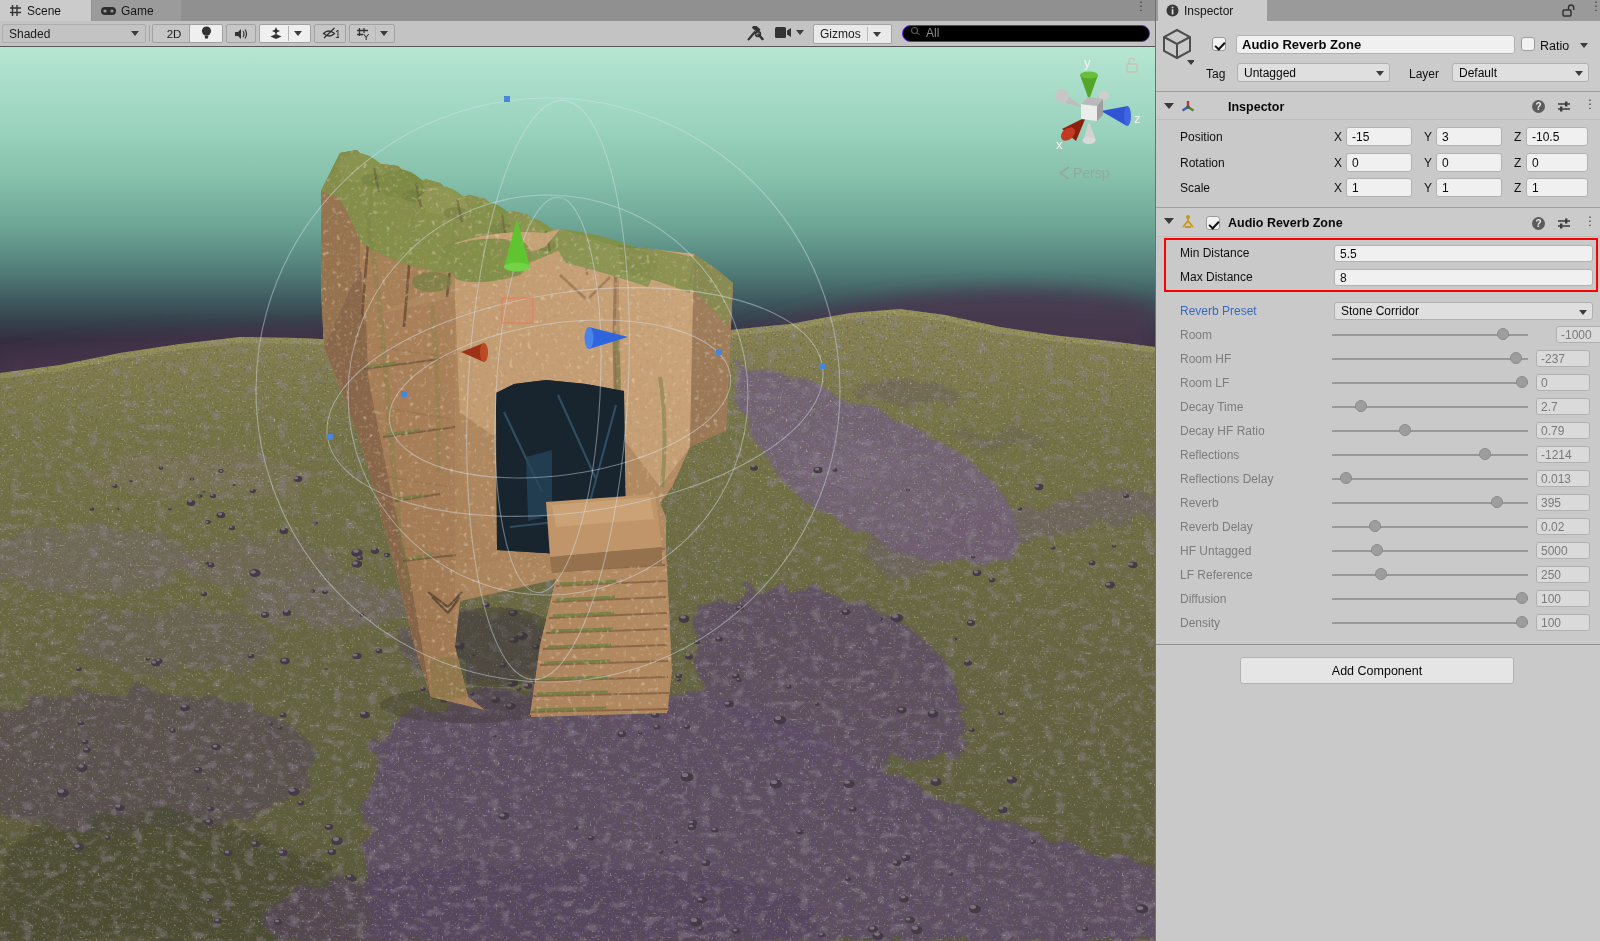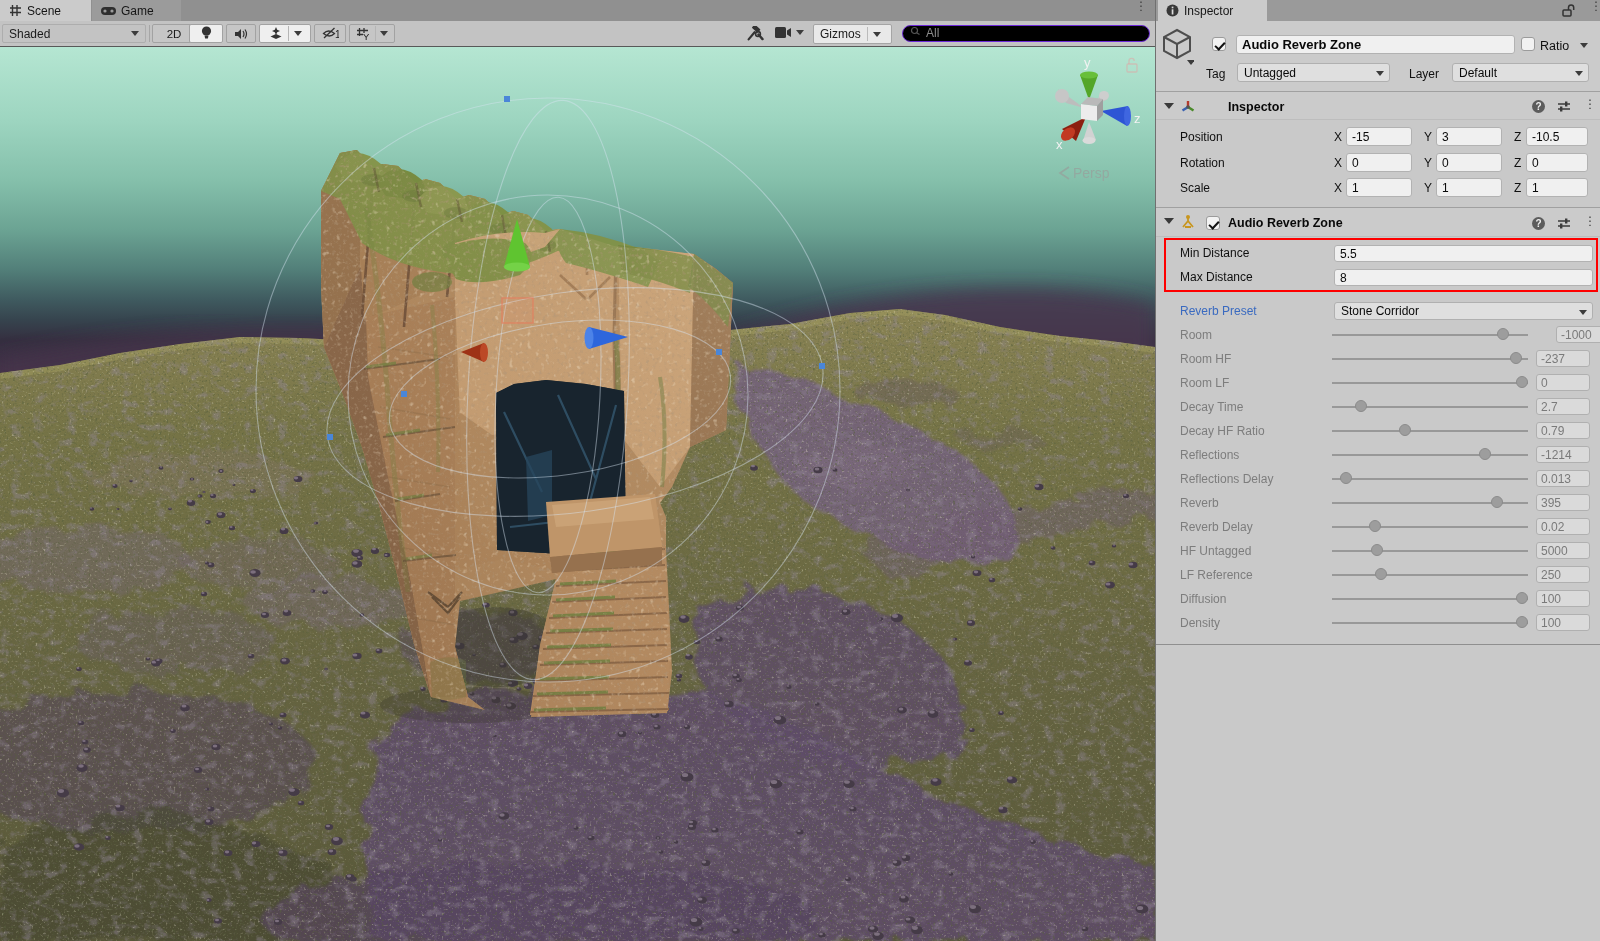--- a/index.html
+++ b/index.html
@@ -854,13 +854,14 @@
   <div class="glab" style="left:24px;top:592px;">Diffusion</div>
       <div class="track" style="left:176px;top:598px;width:196px;"></div>
       <div class="knob" style="left:360px;top:592px;"></div>
       <div class="vbox" style="left:380px;top:590px;">100</div>
   <div class="glab" style="left:24px;top:616px;">Density</div>
       <div class="track" style="left:176px;top:622px;width:196px;"></div>
       <div class="knob" style="left:360px;top:616px;"></div>
       <div class="vbox" style="left:380px;top:614px;">100</div>
   </div>
   <div style="position:absolute;left:0px;top:644px;width:444px;height:1px;background:#8f8f8f;"></div>
+  <div style="position:absolute;left:84px;top:657px;width:274px;height:27px;background:#e5e5e5;border:1px solid #b2b2b2;border-radius:3px;display:flex;align-items:center;justify-content:center;font-size:12.5px;color:#090909;">Add Component</div>
 </div>
 
 </body></html>

